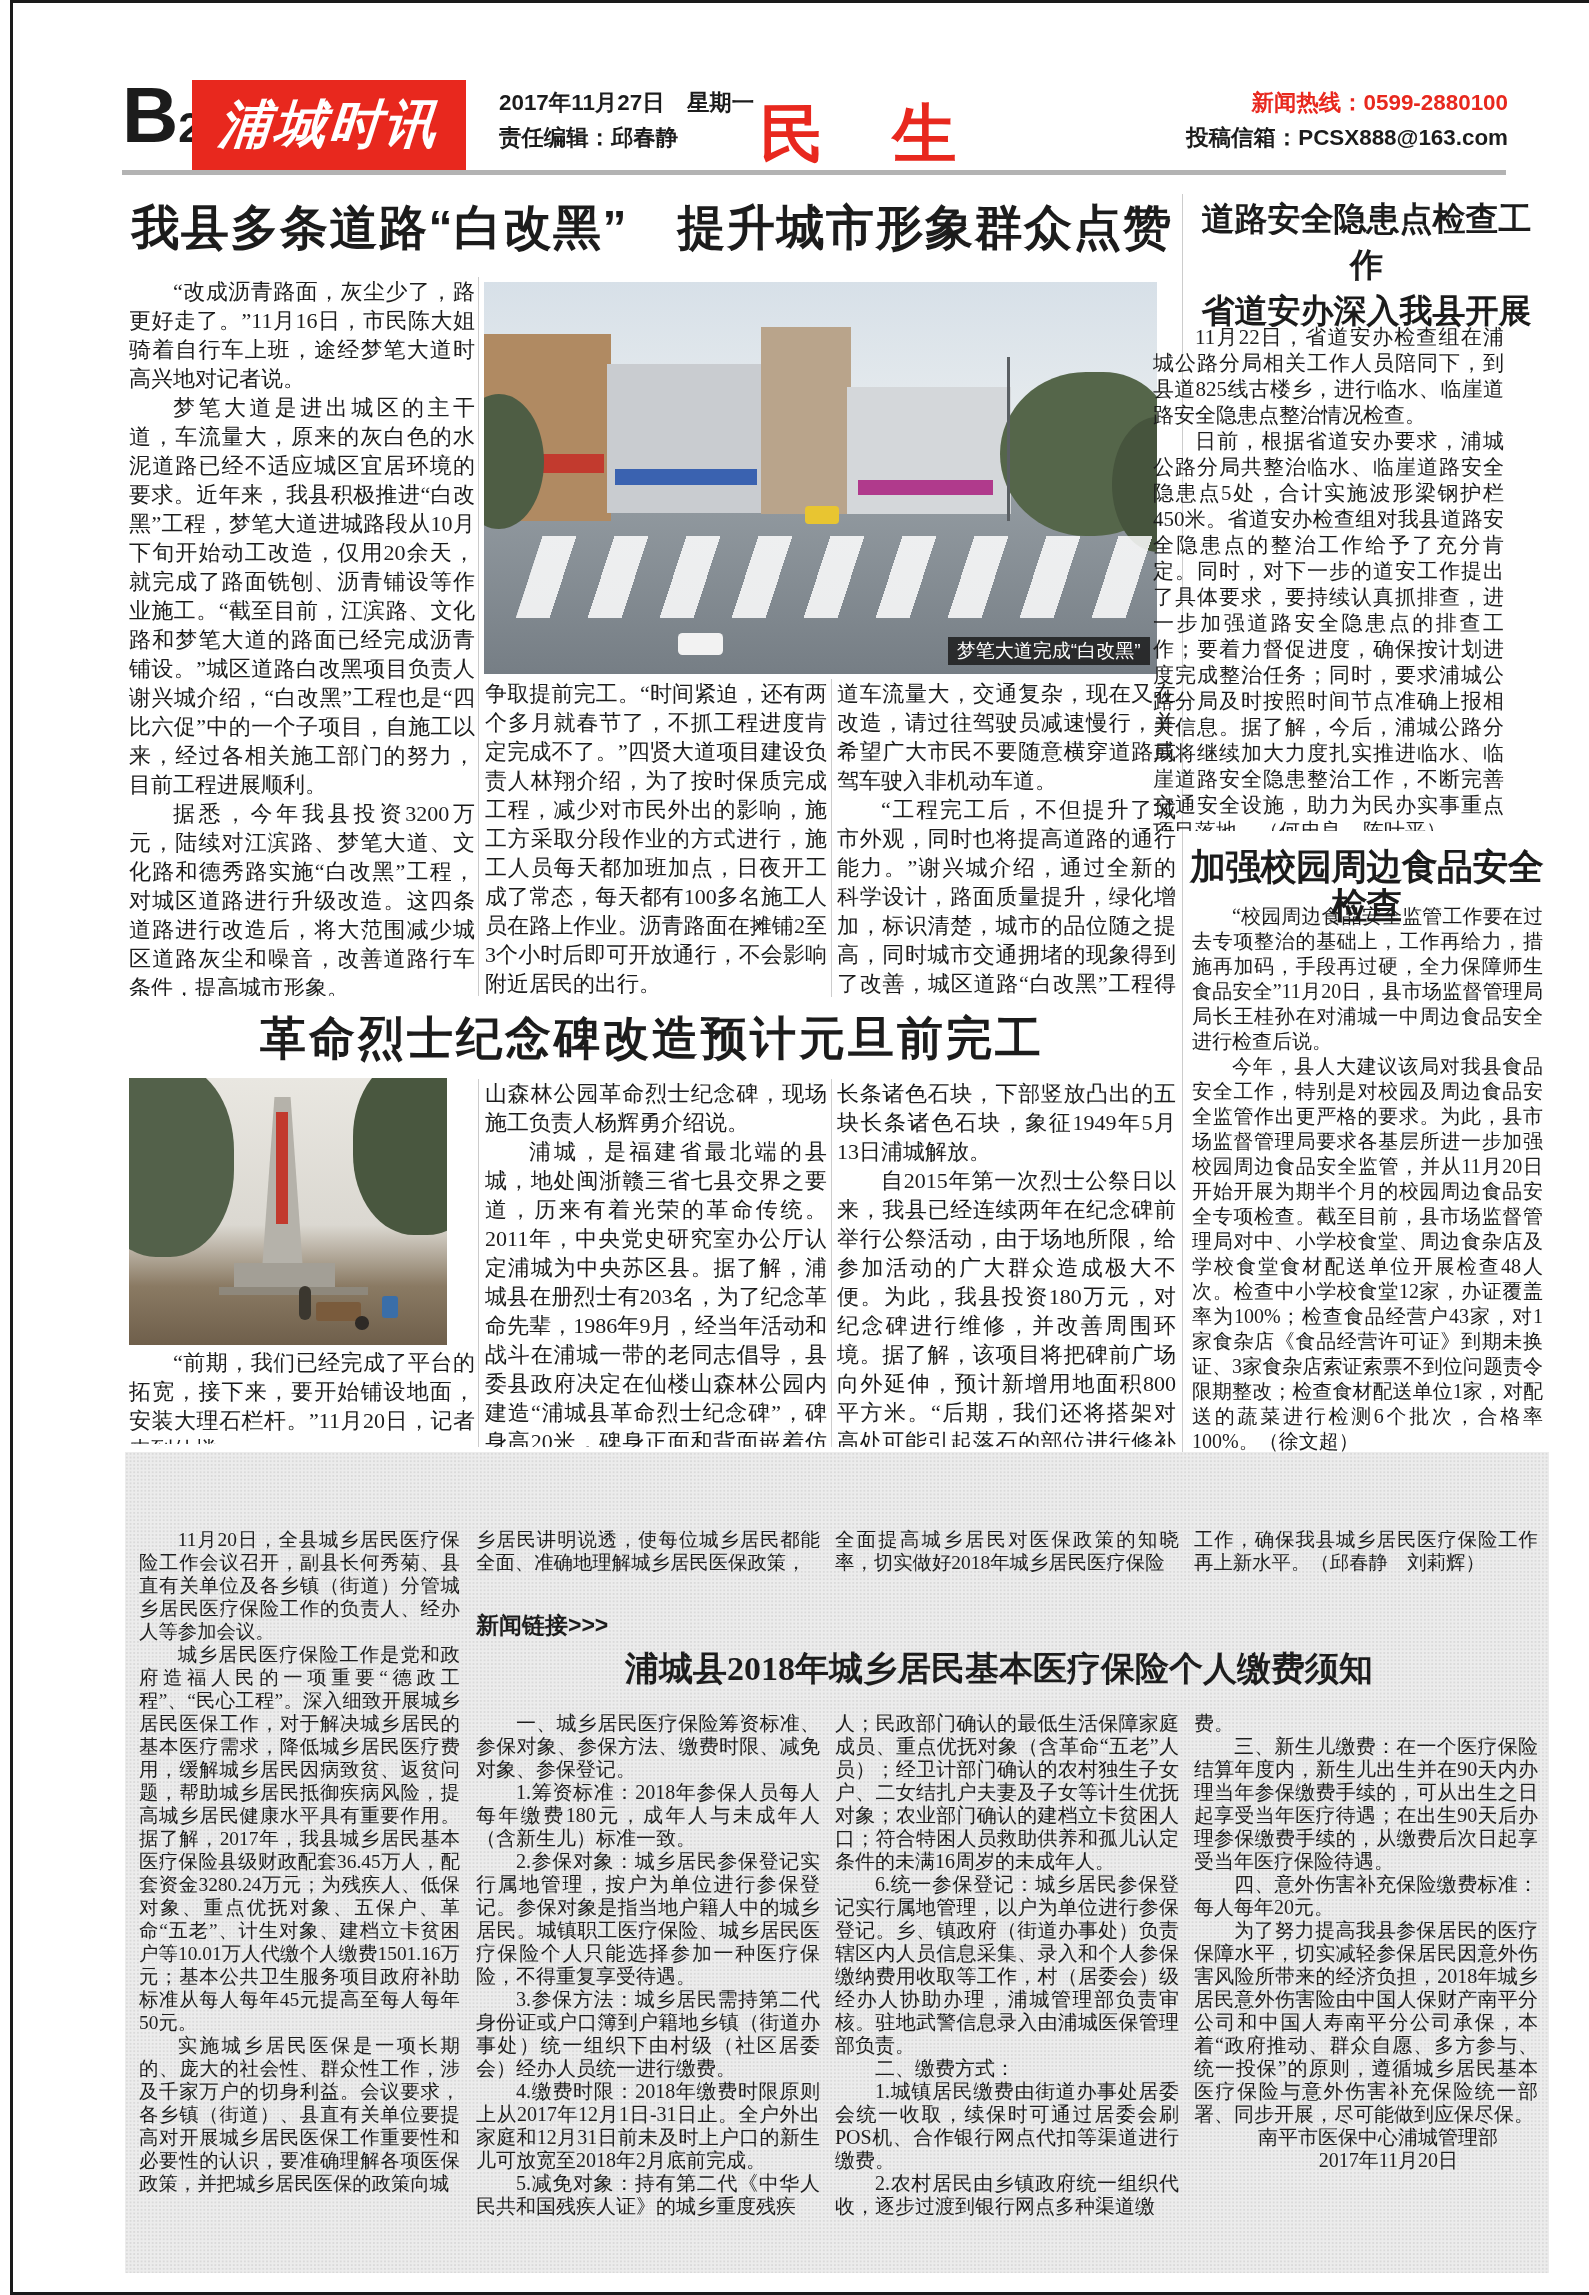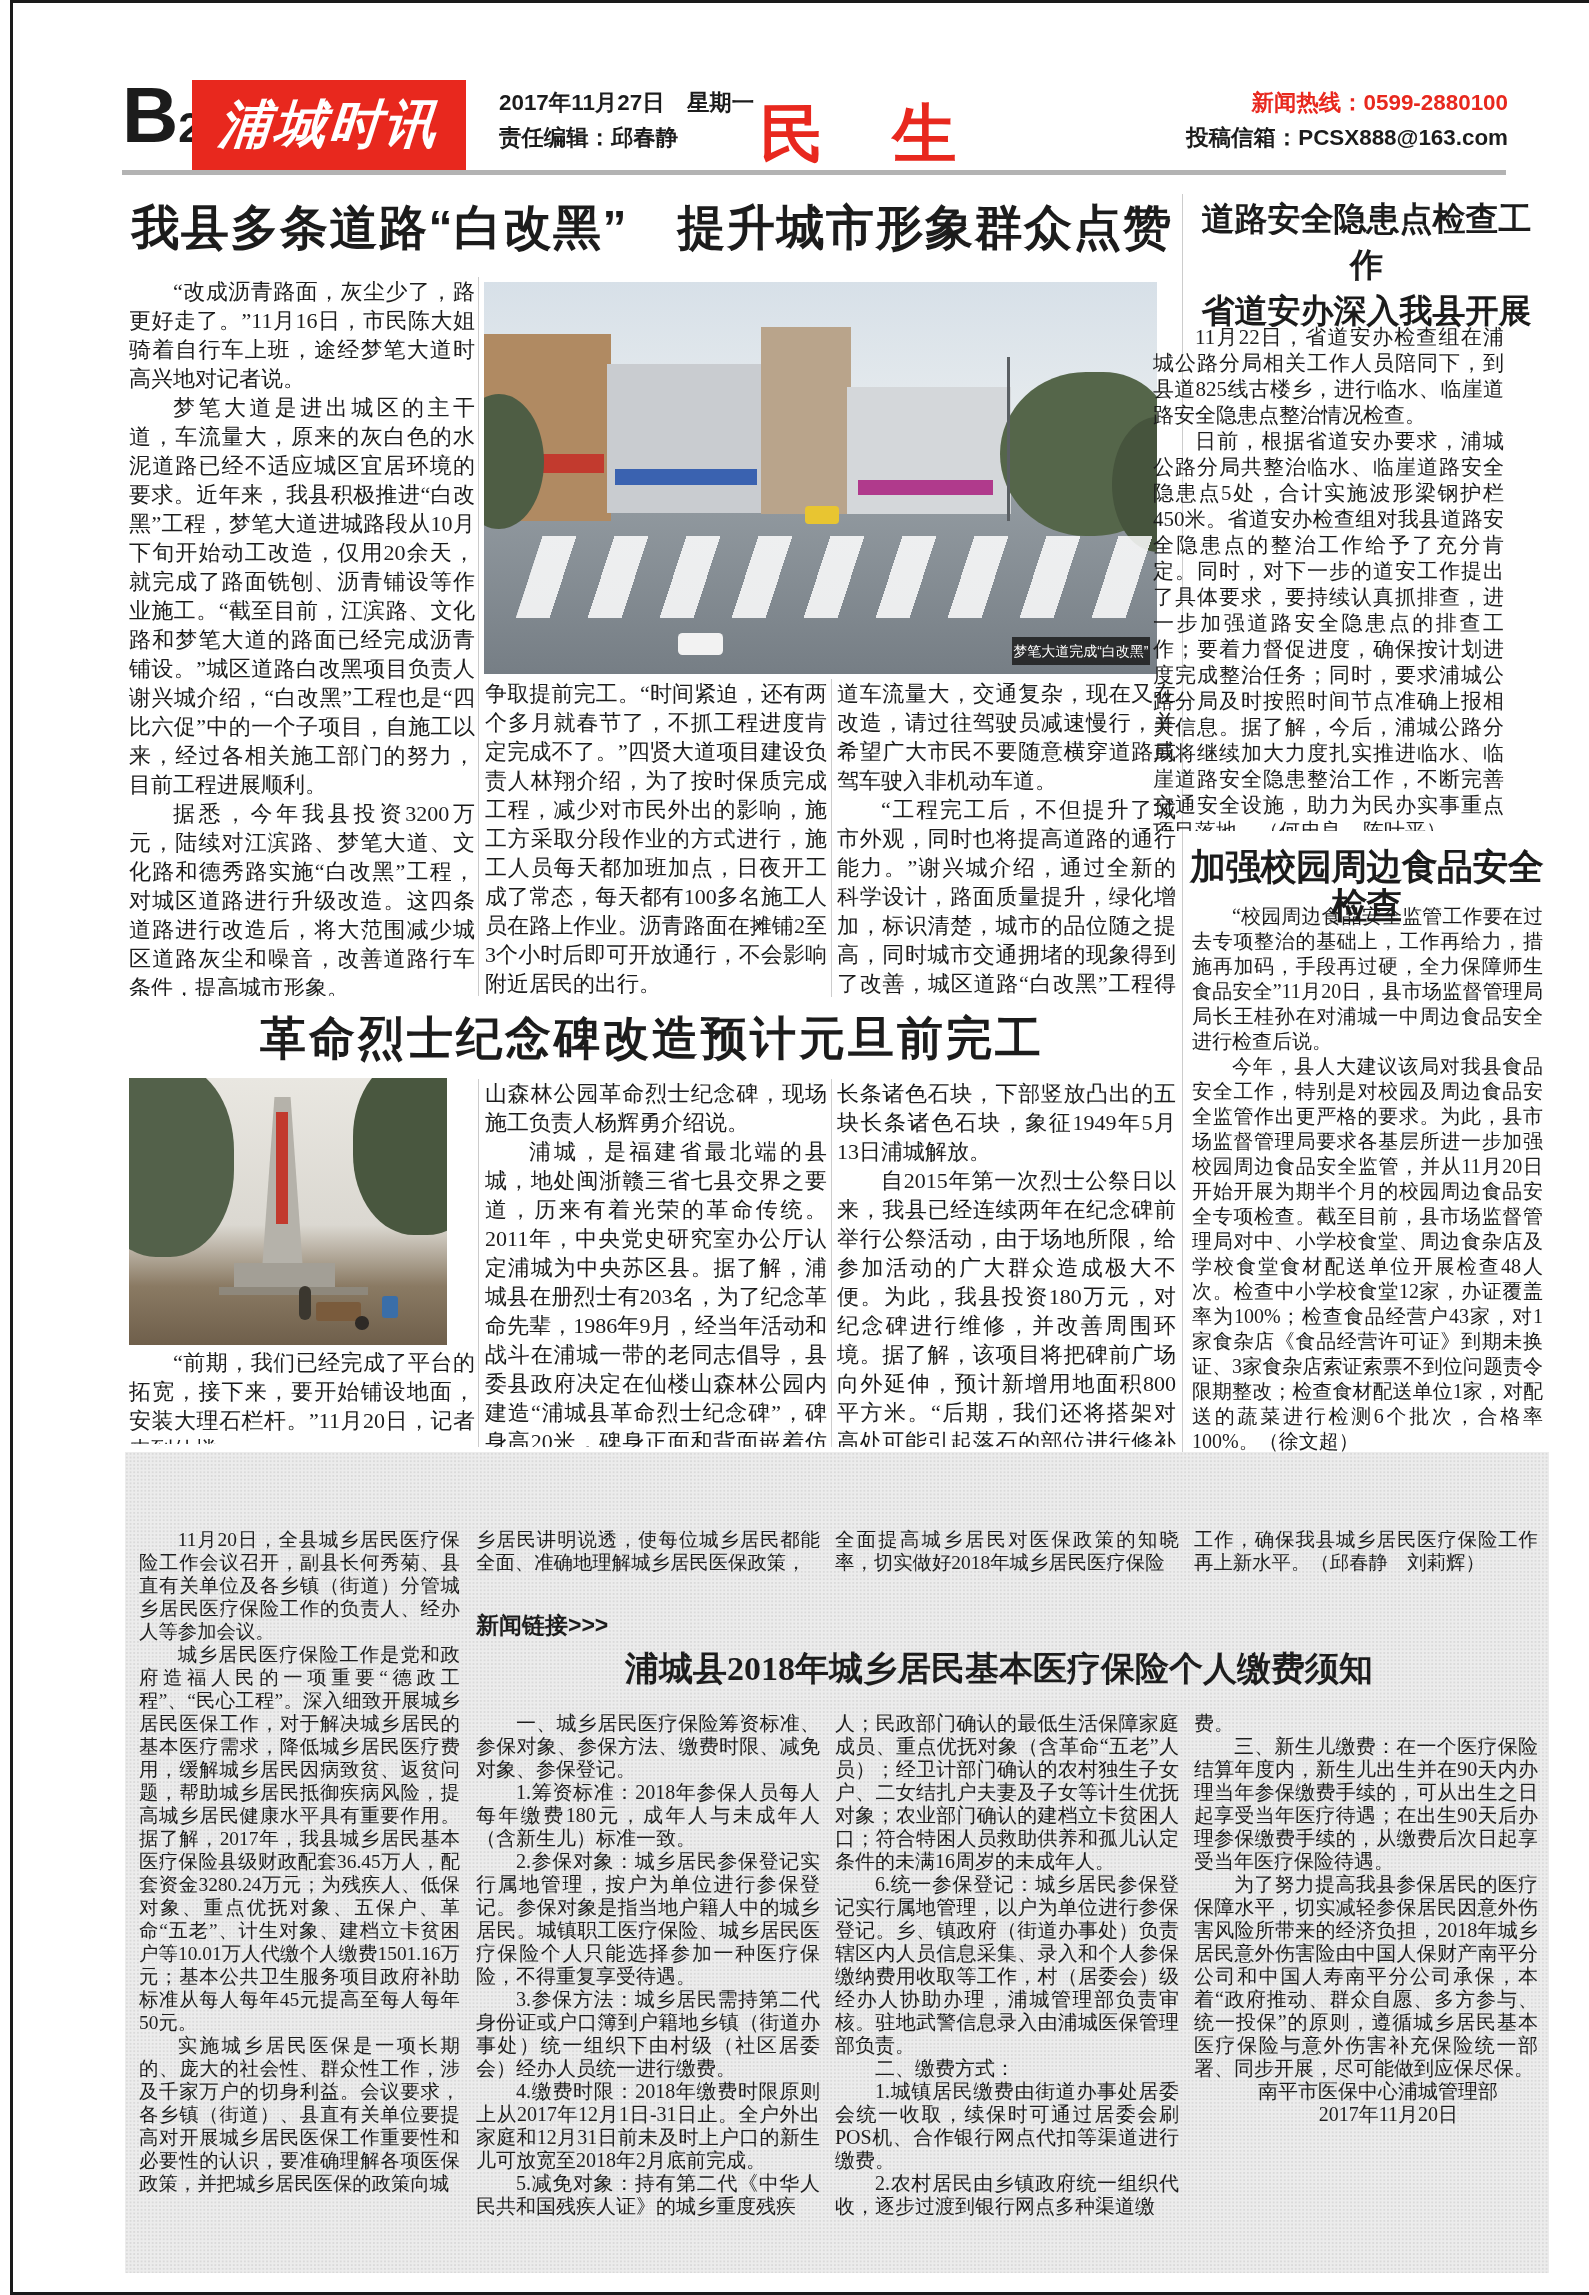--- a/index.html
+++ b/index.html
@@ -28,21 +28,21 @@
   .masthead-text{font-size:52px;font-weight:bold;font-style:italic;transform:skewX(-4deg);
                  font-family:"DejaVu Serif",serif;letter-spacing:3px;}
   .hdr-line{font-family:"Liberation Sans",sans-serif;font-weight:bold;font-size:22.4px;line-height:35px;}
   .minsheng{font-family:"Liberation Sans",sans-serif;font-weight:900;font-size:64px;
             color:#e8281e;letter-spacing:25.4px;white-space:nowrap;}
   .hotline{color:#e8281e;}
   .rule{position:absolute;background:#b3b3b3;}
   
   .photo{position:absolute;overflow:hidden;}
   .caption{position:absolute;right:7.5px;bottom:9px;background:rgba(25,25,25,.82);color:#fff;
-           font-size:14px;line-height:28px;padding:0 1px;font-family:"Liberation Sans",sans-serif;}
+           font-size:19px;line-height:28px;padding:0 9px;font-family:"Liberation Sans",sans-serif;}
   
   .gray-box{position:absolute;background-color:#ececec;
             background-image:radial-gradient(#dadada 0.9px,transparent 0.9px);
             background-size:3.7px 3.7px;}
   .link-label{font-family:"Liberation Sans",sans-serif;font-weight:900;font-size:23px;}
 </style>
 </head>
 <body>
 
 <div class="page">
@@ -191,19 +191,20 @@
     <p class="ni">人；民政部门确认的最低生活保障家庭成员、重点优抚对象（含革命“五老”人员）；经卫计部门确认的农村独生子女户、二女结扎户夫妻及子女等计生优抚对象；农业部门确认的建档立卡贫困人口；符合特困人员救助供养和孤儿认定条件的未满16周岁的未成年人。</p>
     <p>6.统一参保登记：城乡居民参保登记实行属地管理，以户为单位进行参保登记。乡、镇政府（街道办事处）负责辖区内人员信息采集、录入和个人参保缴纳费用收取等工作，村（居委会）级经办人协助办理，浦城管理部负责审核。驻地武警信息录入由浦城医保管理部负责。</p>
     <p>二、缴费方式：</p>
     <p>1.城镇居民缴费由街道办事处居委会统一收取，续保时可通过居委会刷POS机、合作银行网点代扣等渠道进行缴费。</p>
     <p>2.农村居民由乡镇政府统一组织代收，逐步过渡到银行网点多种渠道缴</p>
   </div>
 
   <div class="col bodyNotice" style="left:1181px;top:1709px;width:344px;height:553px;">
     <p class="ni">费。</p>
     <p>三、新生儿缴费：在一个医疗保险结算年度内，新生儿出生并在90天内办理当年参保缴费手续的，可从出生之日起享受当年医疗待遇；在出生90天后办理参保缴费手续的，从缴费后次日起享受当年医疗保险待遇。</p>
+    <p>四、意外伤害补充保险缴费标准：每人每年20元。</p>
     <p>为了努力提高我县参保居民的医疗保障水平，切实减轻参保居民因意外伤害风险所带来的经济负担，2018年城乡居民意外伤害险由中国人保财产南平分公司和中国人寿南平分公司承保，本着“政府推动、群众自愿、多方参与、统一投保”的原则，遵循城乡居民基本医疗保险与意外伤害补充保险统一部署、同步开展，尽可能做到应保尽保。</p>
     <p class="br" style="padding-right:2em;">南平市医保中心浦城管理部</p>
     <p class="br" style="padding-right:4em;">2017年11月20日</p>
   </div>
 
 </div>
 
 
 </body></html>

